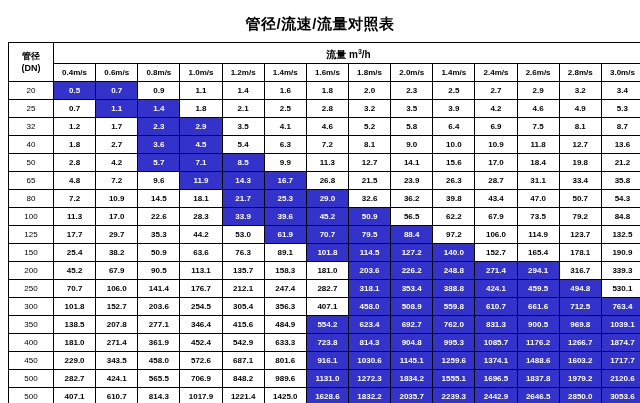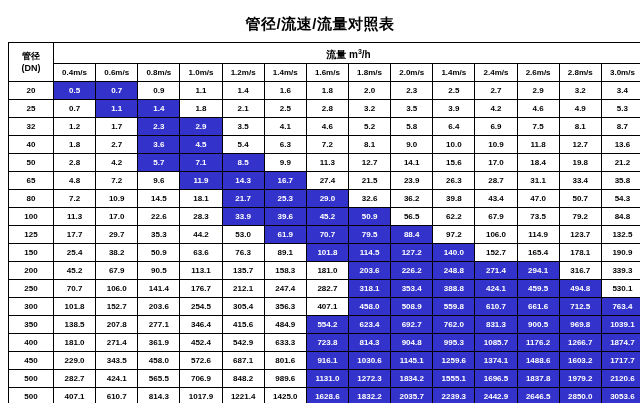--- a/index.html
+++ b/index.html
@@ -44,21 +44,21 @@
   th.flow-head{
     font-size:10px;
     height:17px;
   }
   th.vel{
     font-size:8px;
     font-weight:bold;
   }
   td.dn{
     font-size:8px;
-    font-weight:bold;
+    font-weight:normal;
   }
   td.hl{
     background:#3333cc;
     color:#ffffff;
   }
   .sup{font-size:7px;vertical-align:super;}
 </style>
 </head>
 <body>
 
@@ -180,21 +180,21 @@
           <td>21.2</td>
         </tr>
         <tr>
           <td class="dn">65</td>
           <td>4.8</td>
           <td>7.2</td>
           <td>9.6</td>
           <td class="hl">11.9</td>
           <td class="hl">14.3</td>
           <td class="hl">16.7</td>
-          <td>27.4</td>
+          <td>26.8</td>
           <td>21.5</td>
           <td>23.9</td>
           <td>26.3</td>
           <td>28.7</td>
           <td>31.1</td>
           <td>33.4</td>
           <td>35.8</td>
         </tr>
         <tr>
           <td class="dn">80</td>

